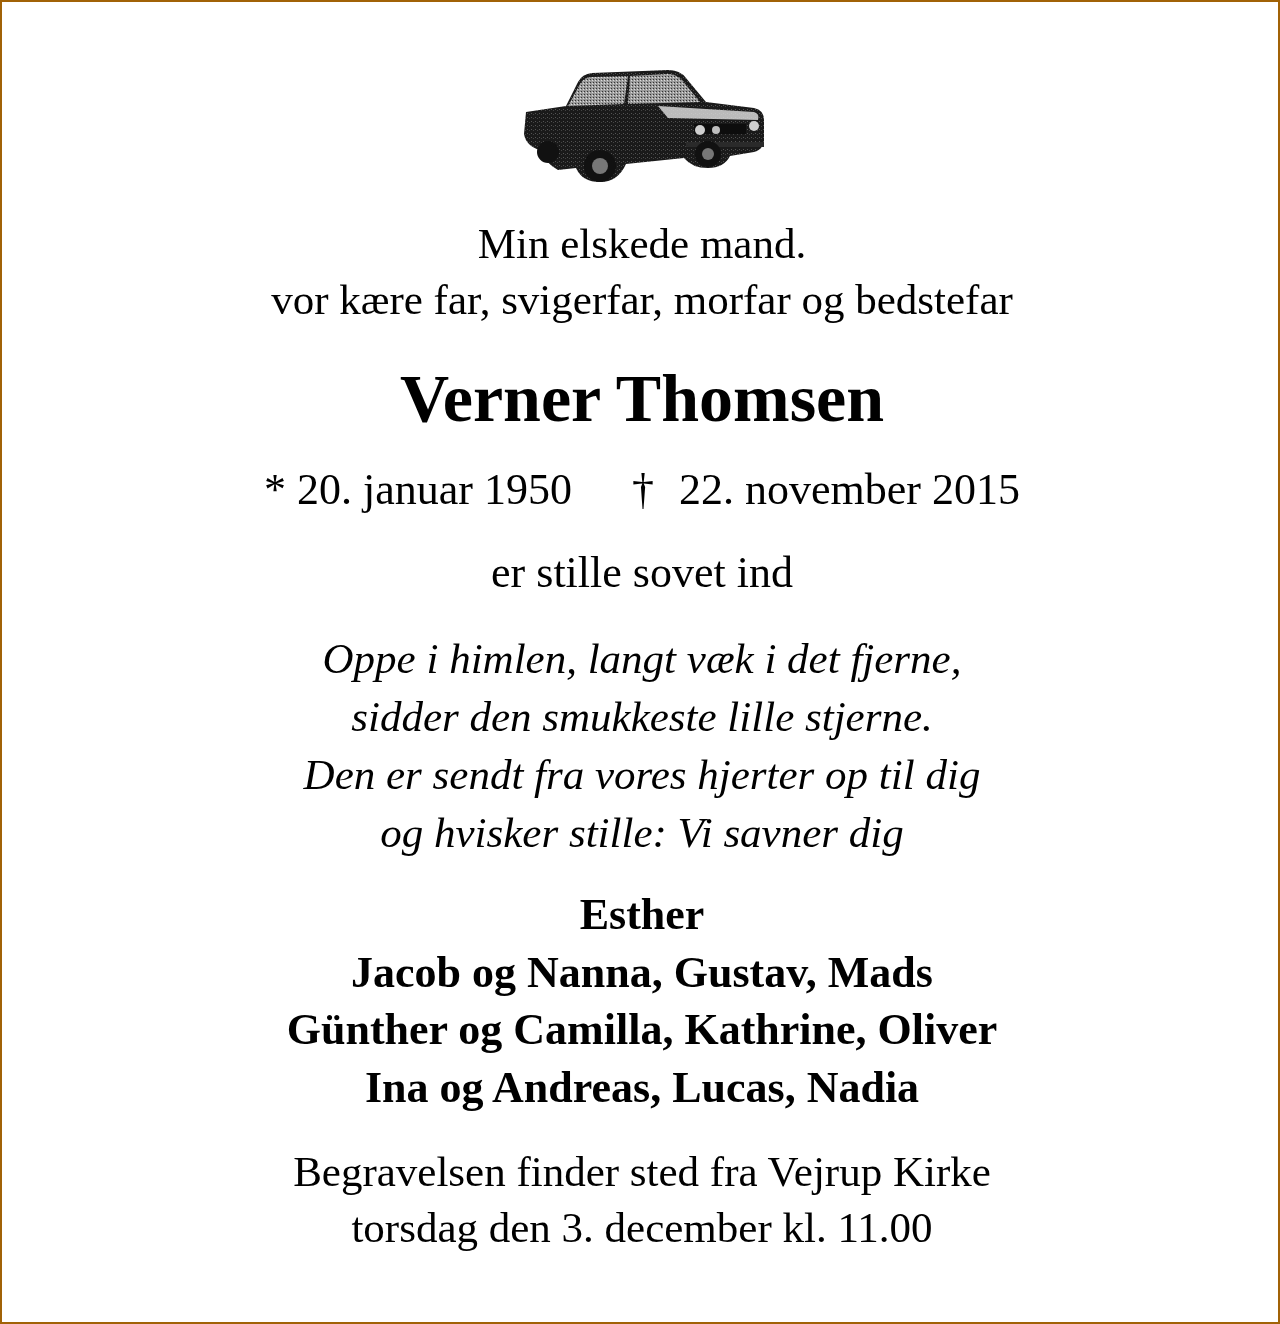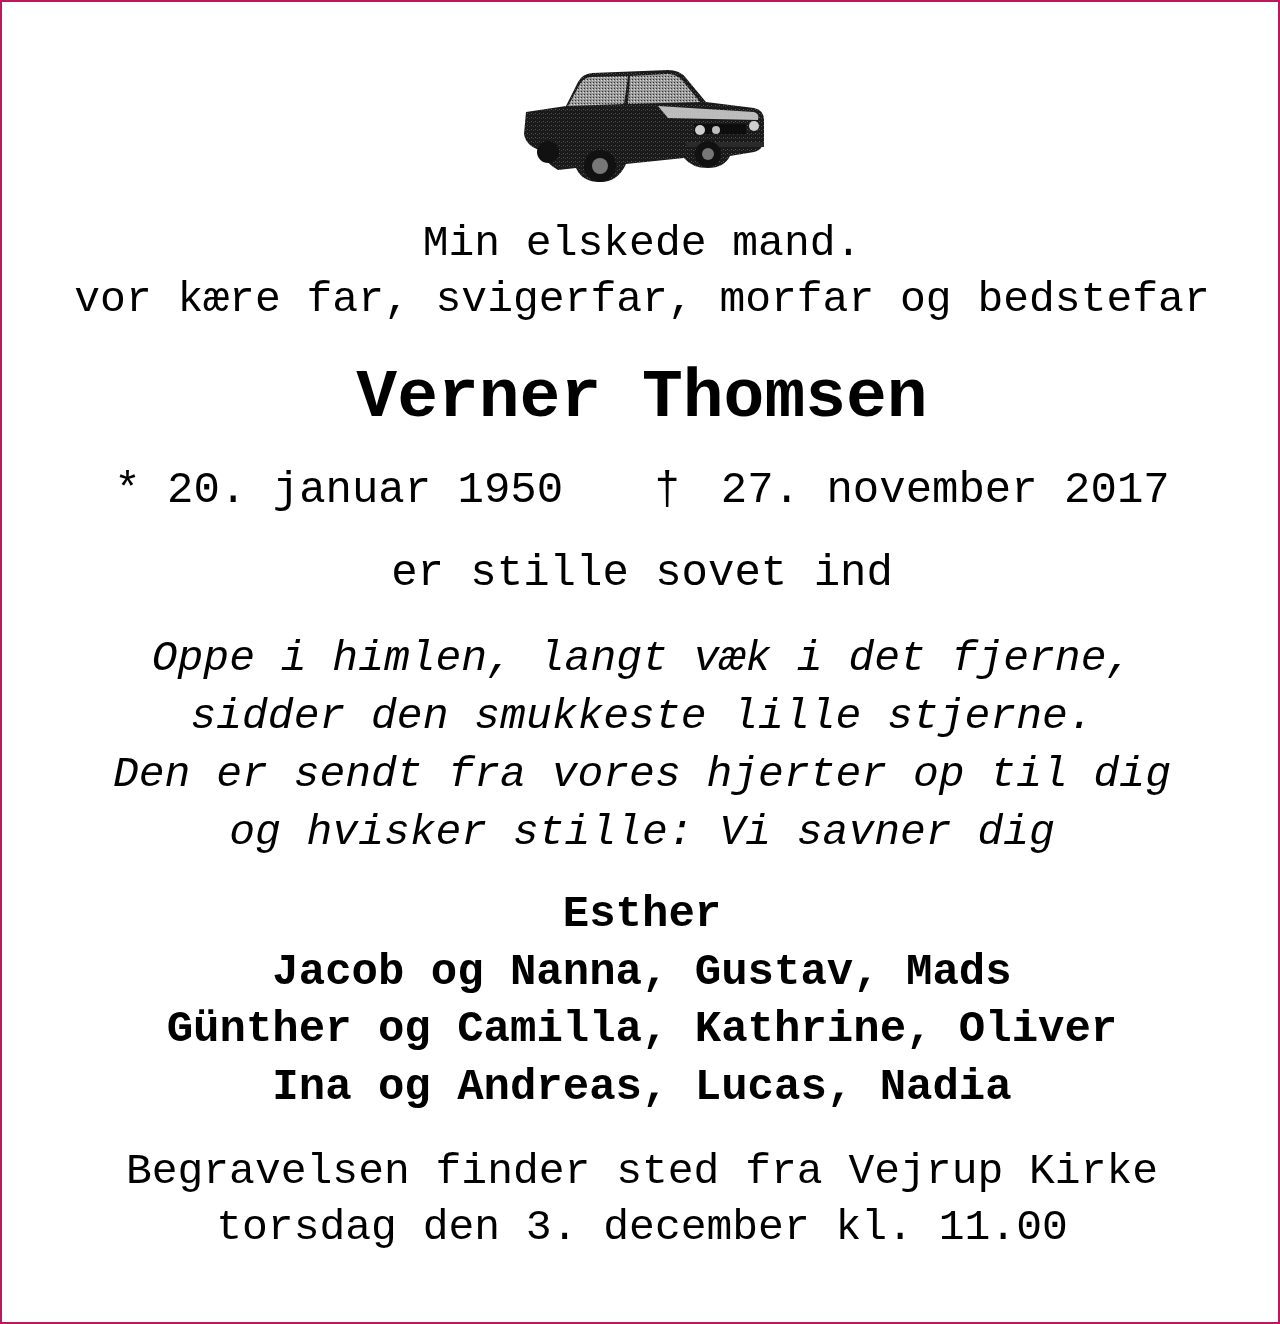--- a/index.html
+++ b/index.html
@@ -13,23 +13,22 @@
     position: relative;
     overflow: hidden;
     font-family: "Liberation Serif", "DejaVu Serif", serif;
     color: #000000;
   }
   .frame {
     position: absolute;
     left: 0; top: 0;
     width: 1276px;
     height: 1320px;
-    border: 2px solid #be185d;
+    border: 2px solid #a16207;
     background: #ffffff;
-    font-family: Liberation Mono, monospace;
   }
   .car {
     position: absolute;
     left: 516px;
     top: 62px;
     width: 250px;
     height: 124px;
   }
   .line {
     position: absolute;
@@ -91,21 +90,21 @@
   <div class="line intro" style="top:214px;">Min elskede mand.</div>
   <div class="line intro" style="top:270px;">vor kære far, svigerfar, morfar og bedstefar</div>
 
   <div class="line name" style="top:356px;">Verner Thomsen</div>
 
   <div class="line dates" style="top:460px;">
     <span>*</span>
     <span>20. januar 1950</span>
     <span class="gap"></span>
     <span class="dagger">†</span>
-    <span>27. november 2017</span>
+    <span>22. november 2015</span>
   </div>
 
   <div class="line sleep" style="top:543px;">er stille sovet ind</div>
 
   <div class="line poem" style="top:628px;">Oppe i himlen, langt væk i det fjerne,</div>
   <div class="line poem" style="top:686px;">sidder den smukkeste lille stjerne.</div>
   <div class="line poem" style="top:744px;">Den er sendt fra vores hjerter op til dig</div>
   <div class="line poem" style="top:802px;">og hvisker stille: Vi savner dig</div>
 
   <div class="line family" style="top:884px;">Esther</div>

